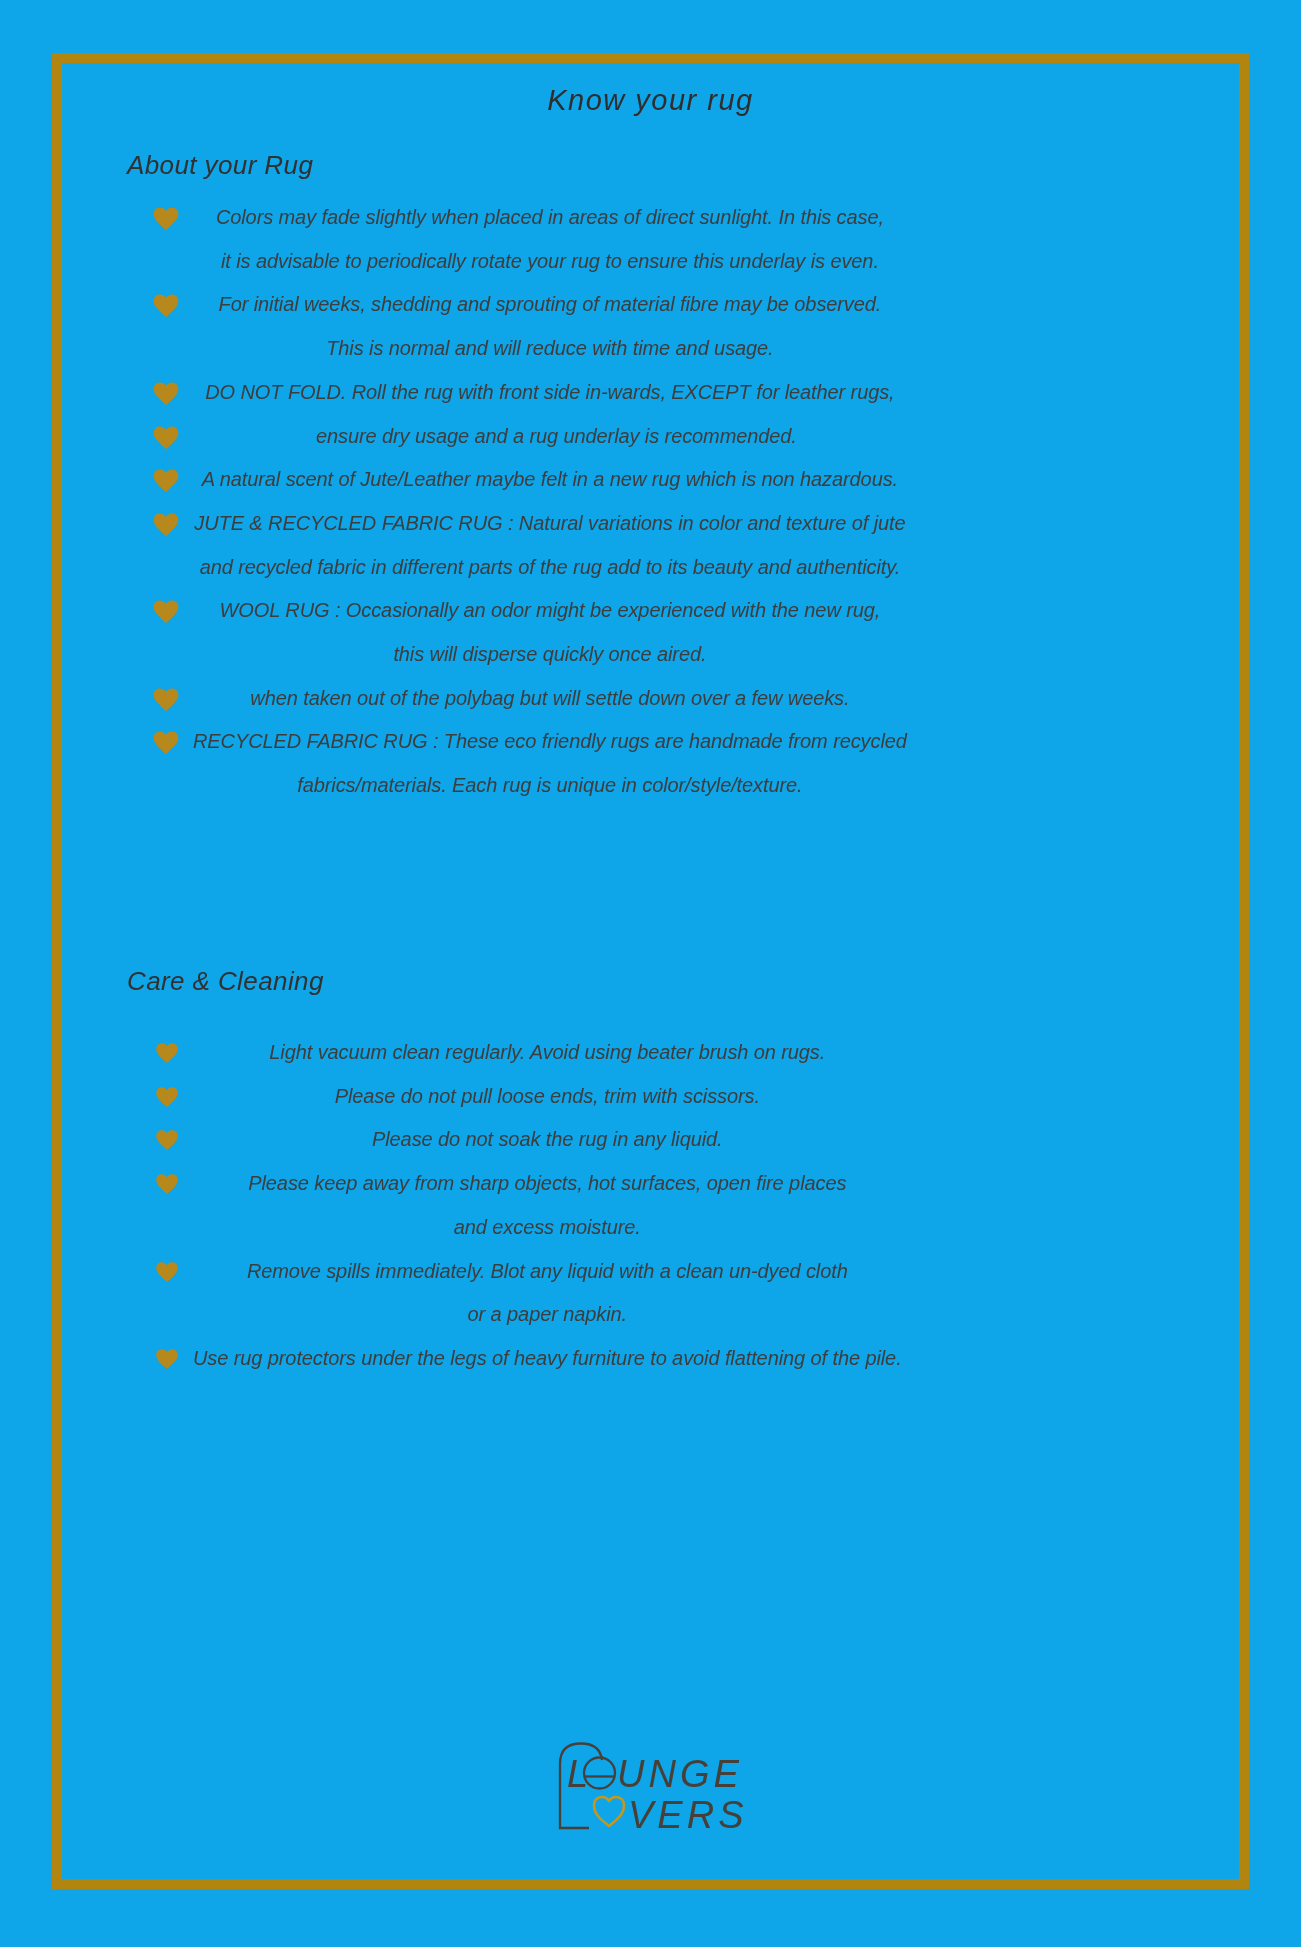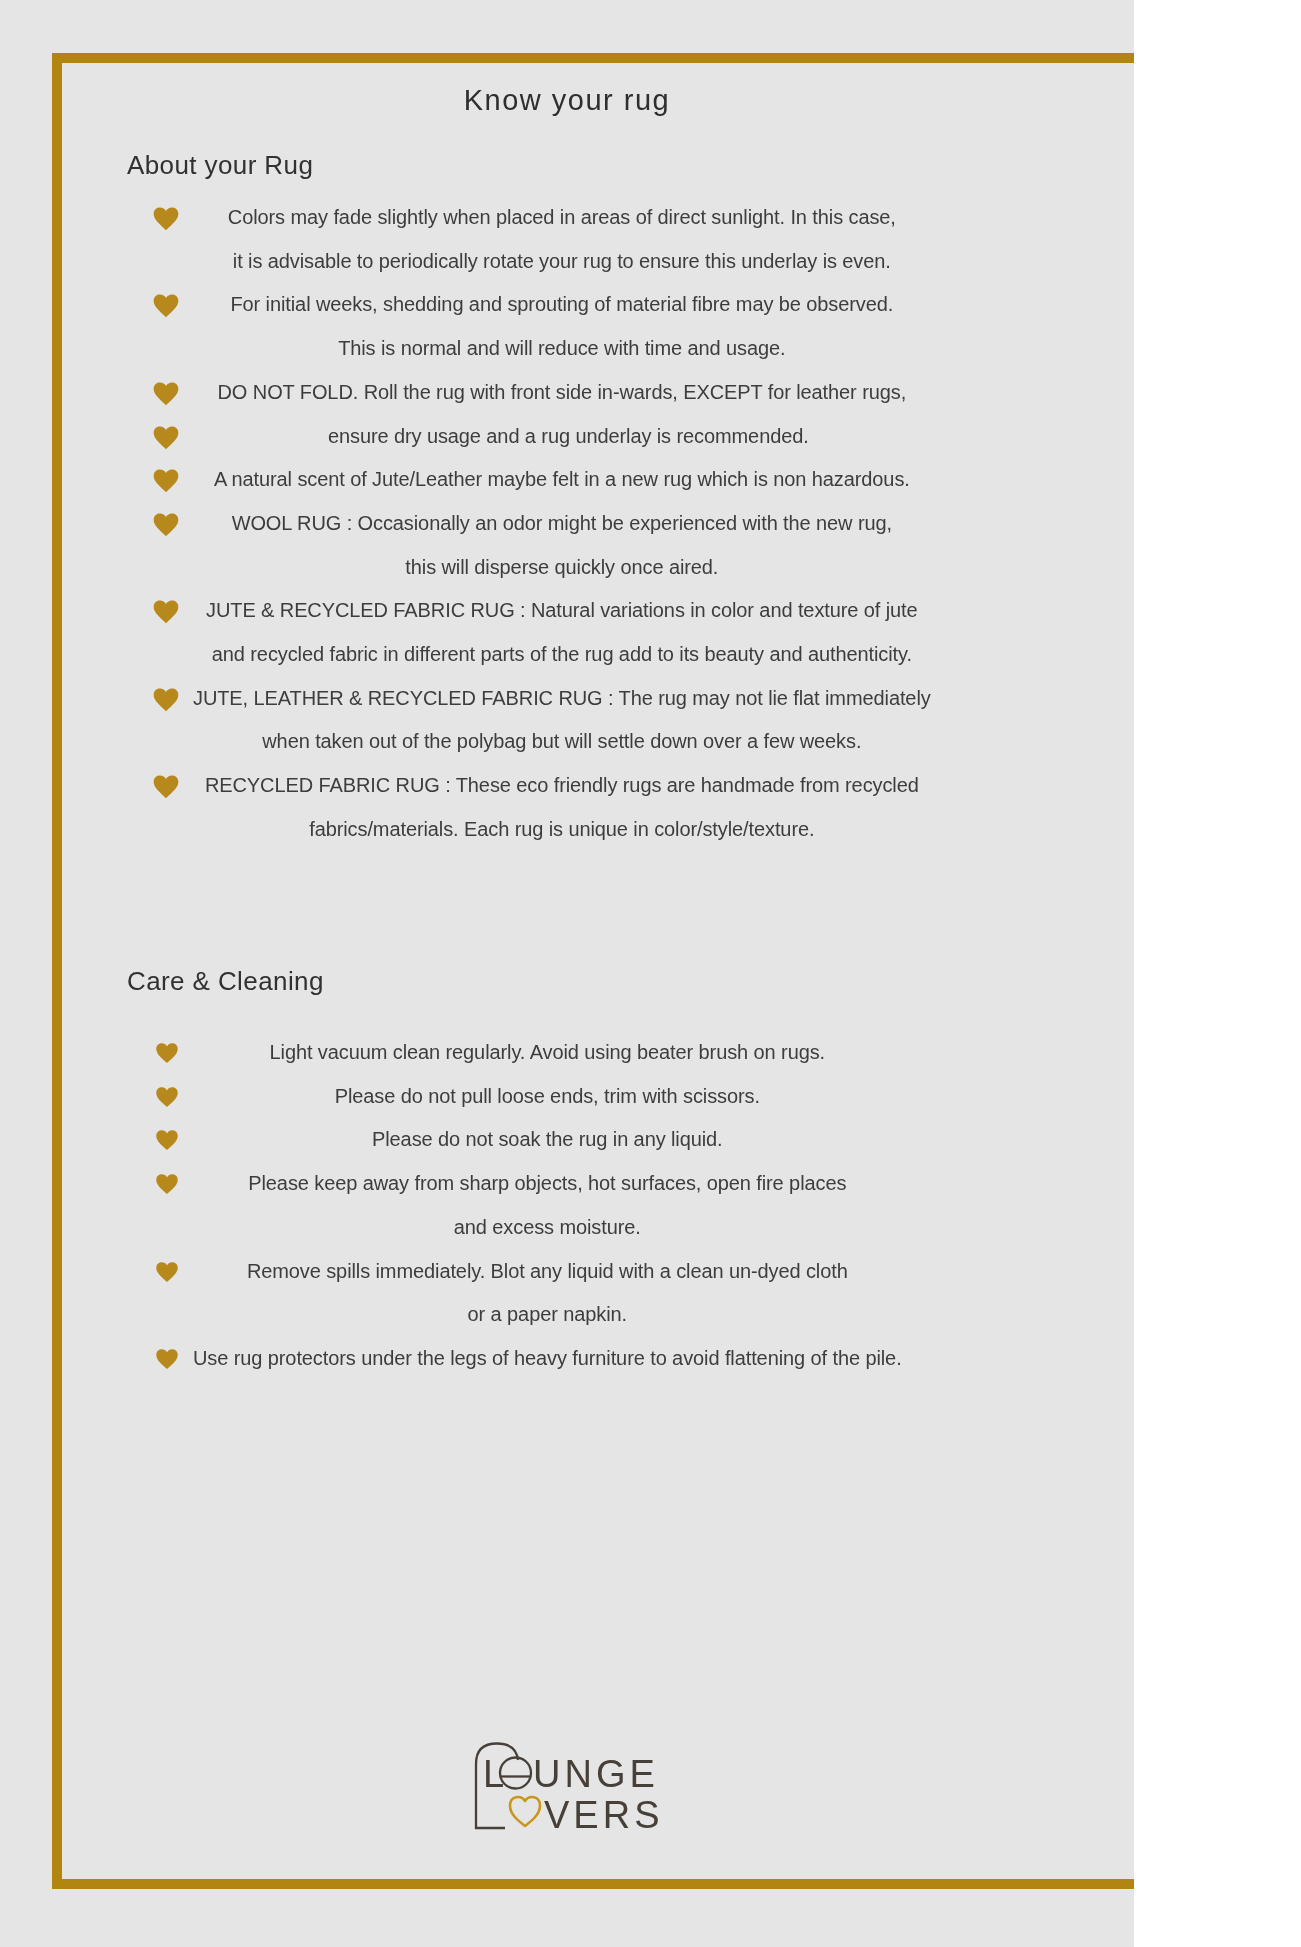--- a/index.html
+++ b/index.html
@@ -1,23 +1,24 @@
 <!DOCTYPE html>
 <html><head>
 <meta charset="utf-8">
 <style>
   html, body { margin: 0; padding: 0; background: #ffffff; }
   .page {
     position: relative;
-    width: 1134px;
+    width: 1301px;
     height: 1947px;
-    background: #e5e5e5;
+    background: #0ea5e9;
     font-family: "Liberation Sans", sans-serif;
     color: #3d3d3d;
     overflow: hidden;
+    font-style: italic;
   }
   .frame {
     position: absolute;
     top: 53px; left: 52px;
     width: 1197px; height: 1836px;
     border: 10px solid #b28410;
     box-sizing: border-box;
   }
   .title {
     position: absolute;
@@ -135,41 +136,40 @@
       </span>
       <div class="line">A natural scent of Jute/Leather maybe felt in a new rug which is non hazardous.</div>
     </div>
 
     <div class="bullet">
       <span class="heart">
         <svg viewBox="0 0 32 30">
             <path d="M16 7.5 C13.5 2 3.5 2 2.8 10 C2.3 16.5 9.5 22 16 28 C22.5 22 29.7 16.5 29.2 10 C28.5 2 18.5 2 16 7.5 Z" fill="#b7881b"></path>
           </svg>
       </span>
+      <div class="line">JUTE &amp; RECYCLED FABRIC RUG : Natural variations in color and texture of jute</div>
+      <div class="line">and recycled fabric in different parts of the rug add to its beauty and authenticity.</div>
+    </div>
+
+    <div class="bullet">
+      <span class="heart">
+        <svg viewBox="0 0 32 30">
+            <path d="M16 7.5 C13.5 2 3.5 2 2.8 10 C2.3 16.5 9.5 22 16 28 C22.5 22 29.7 16.5 29.2 10 C28.5 2 18.5 2 16 7.5 Z" fill="#b7881b"></path>
+          </svg>
+      </span>
       <div class="line">WOOL RUG : Occasionally an odor might be experienced with the new rug,</div>
       <div class="line">this will disperse quickly once aired.</div>
     </div>
 
     <div class="bullet">
       <span class="heart">
         <svg viewBox="0 0 32 30">
             <path d="M16 7.5 C13.5 2 3.5 2 2.8 10 C2.3 16.5 9.5 22 16 28 C22.5 22 29.7 16.5 29.2 10 C28.5 2 18.5 2 16 7.5 Z" fill="#b7881b"></path>
           </svg>
       </span>
-      <div class="line">JUTE &amp; RECYCLED FABRIC RUG : Natural variations in color and texture of jute</div>
-      <div class="line">and recycled fabric in different parts of the rug add to its beauty and authenticity.</div>
-    </div>
-
-    <div class="bullet">
-      <span class="heart">
-        <svg viewBox="0 0 32 30">
-            <path d="M16 7.5 C13.5 2 3.5 2 2.8 10 C2.3 16.5 9.5 22 16 28 C22.5 22 29.7 16.5 29.2 10 C28.5 2 18.5 2 16 7.5 Z" fill="#b7881b"></path>
-          </svg>
-      </span>
-      <div class="line">JUTE, LEATHER &amp; RECYCLED FABRIC RUG : The rug may not lie flat immediately</div>
       <div class="line">when taken out of the polybag but will settle down over a few weeks.</div>
     </div>
 
     <div class="bullet">
       <span class="heart">
         <svg viewBox="0 0 32 30">
             <path d="M16 7.5 C13.5 2 3.5 2 2.8 10 C2.3 16.5 9.5 22 16 28 C22.5 22 29.7 16.5 29.2 10 C28.5 2 18.5 2 16 7.5 Z" fill="#b7881b"></path>
           </svg>
       </span>
       <div class="line">RECYCLED FABRIC RUG : These eco friendly rugs are handmade from recycled</div>

